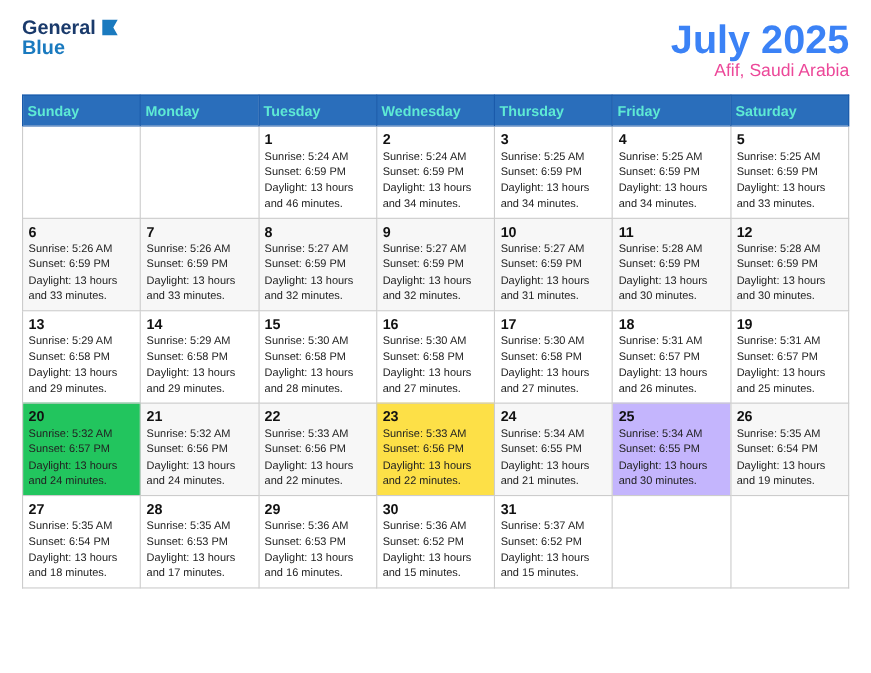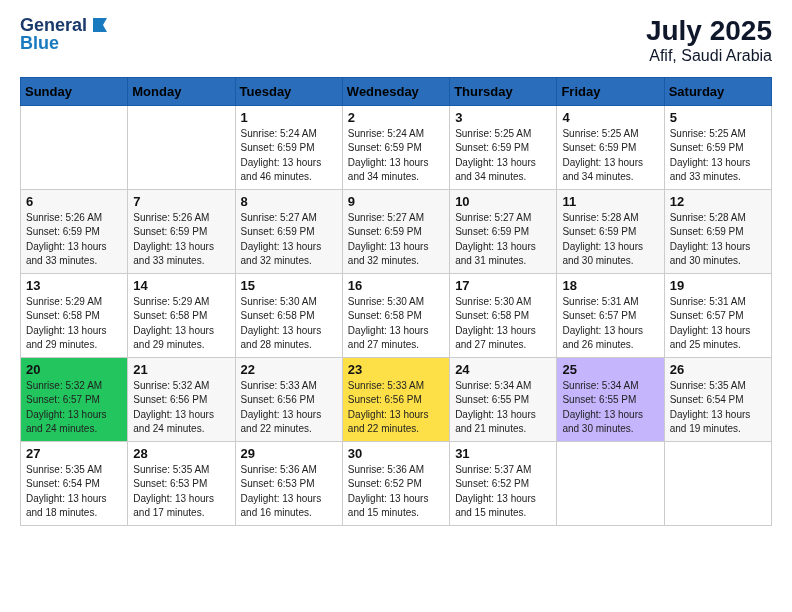--- a/index.html
+++ b/index.html
@@ -26,38 +26,38 @@
     .logo-text {
       font-size: 18px;
       font-weight: bold;
       color: #1a3a6b;
       line-height: 1.1;
     }
     .title-block {
       text-align: right;
     }
     .title-block h1 {
-      font-size: 28px;
-      font-weight: bold;
-      color: #0f172a;
+      font-size: 36px;
+      font-weight: bold;
+      color: #3b82f6;
       line-height: 1.1;
     }
     .title-block h2 {
       font-size: 16px;
       font-weight: normal;
-      color: #0f172a;
+      color: #ec4899;
     }
     .calendar {
       width: 100%;
       border-collapse: collapse;
       border: 1px solid #ccc;
     }
     .calendar th {
       background-color: #2a6ebb;
-      color: #000000;
+      color: #5eead4;
       font-size: 13px;
       font-weight: bold;
       padding: 6px 4px;
       text-align: left;
       border: 1px solid #1a5aaa;
     }
     .calendar td {
       border: 1px solid #ccc;
       vertical-align: top;
       padding: 4px 5px;

